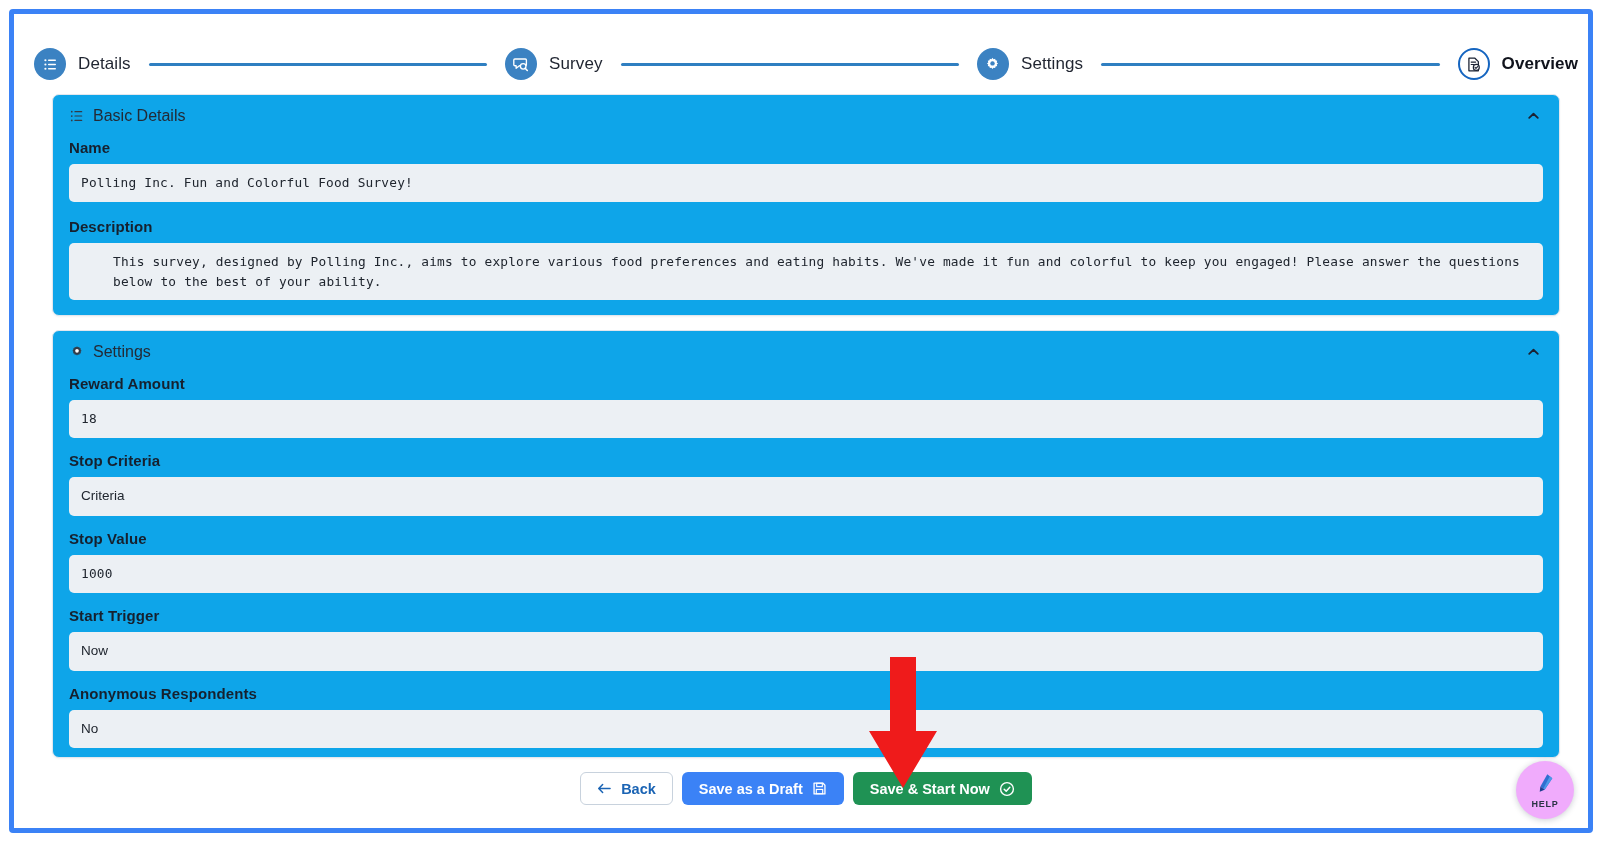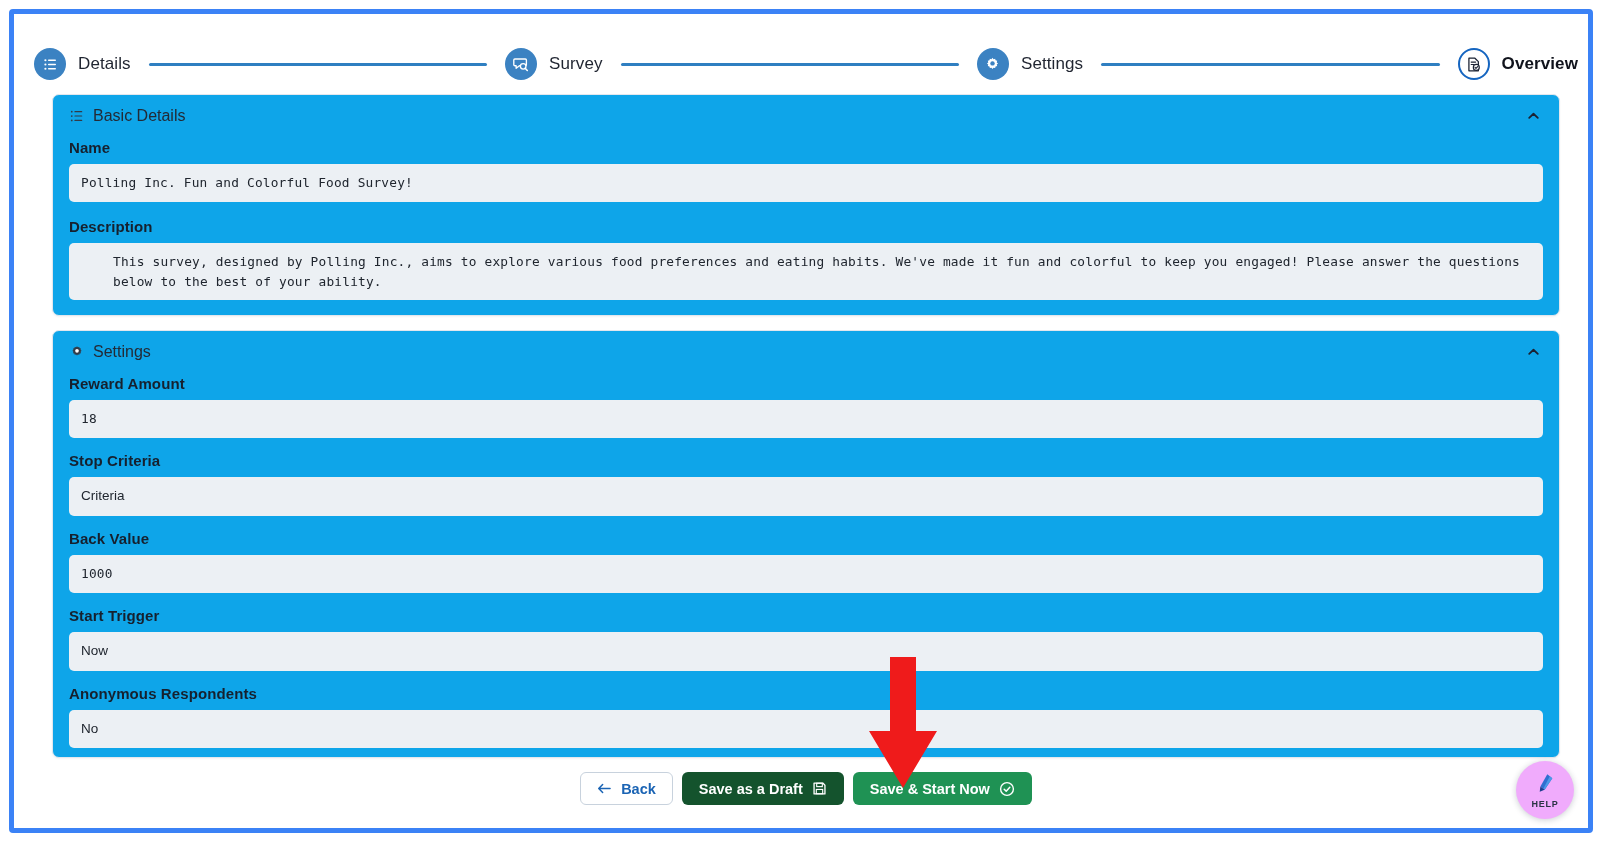--- a/index.html
+++ b/index.html
@@ -137,21 +137,21 @@
     height: 33px;
     cursor: pointer;
     white-space: nowrap;
     border: 1px solid transparent;
   }
   .btn-outline {
     background: #ffffff;
     border-color: #c8d2dd;
     color: #1b64b4;
   }
-  .btn-blue { background: #14532d; color: #ffffff; }
+  .btn-blue { background: #3b82f6; color: #ffffff; }
   .btn-green { background: #1f9254; color: #ffffff; }
   .btn svg { display: block; }
 
   
   #annotation-arrow {
     position: absolute;
     left: 849px; top: 641px;
     width: 80px; height: 140px;
     pointer-events: none;
   }
@@ -300,21 +300,21 @@
       <div class="field-label">Reward Amount</div>
       <div class="field-box mono">18</div>
     </div>
 
     <div class="field" style="margin-top:14px;">
       <div class="field-label">Stop Criteria</div>
       <div class="field-box sans">Criteria</div>
     </div>
 
     <div class="field" style="margin-top:14px;">
-      <div class="field-label">Back Value</div>
+      <div class="field-label">Stop Value</div>
       <div class="field-box mono">1000</div>
     </div>
 
     <div class="field" style="margin-top:14px;">
       <div class="field-label">Start Trigger</div>
       <div class="field-box sans">Now</div>
     </div>
 
     <div class="field" style="margin-top:14px;">
       <div class="field-label">Anonymous Respondents</div>

